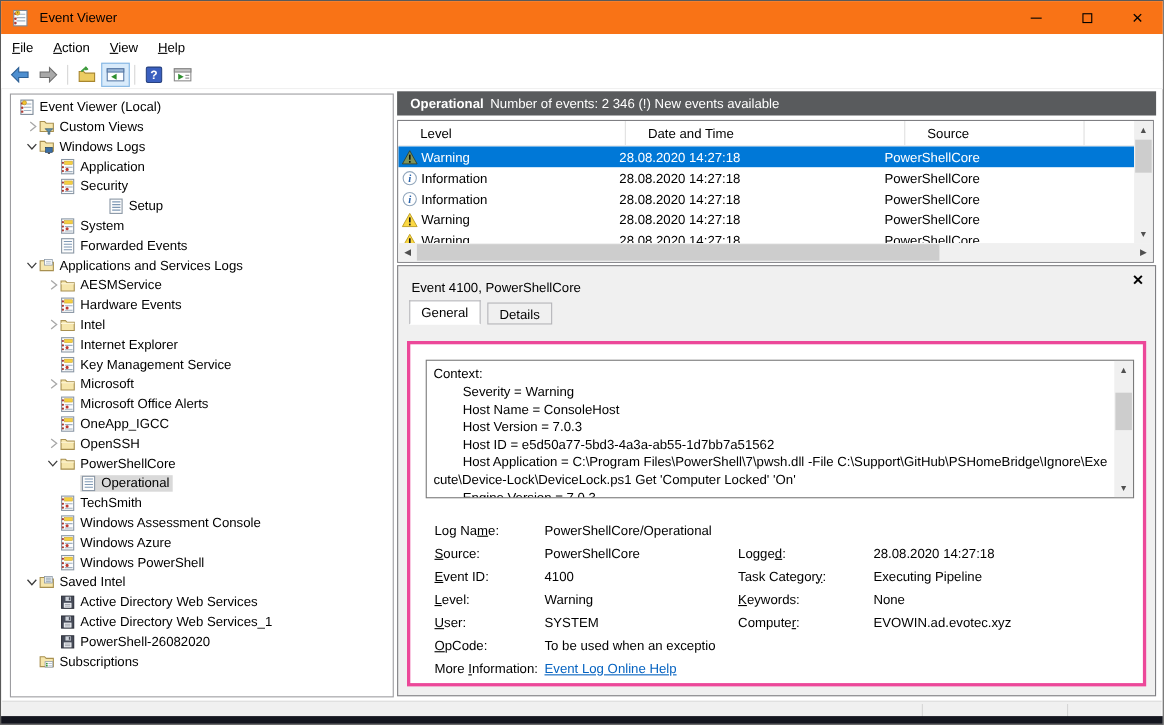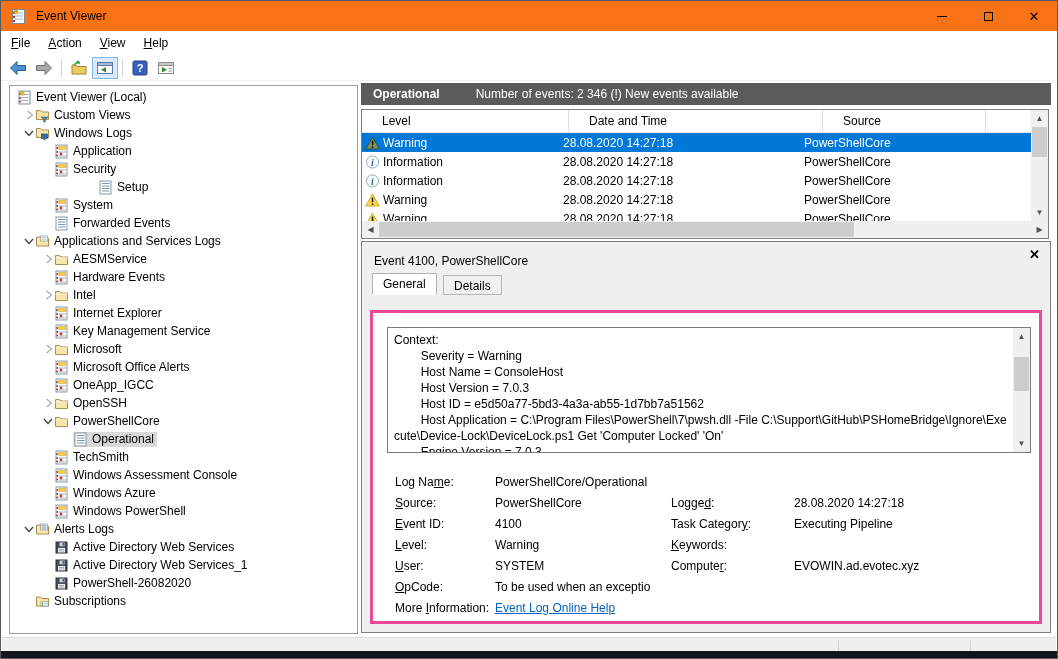--- a/index.html
+++ b/index.html
@@ -34,21 +34,21 @@
   
   .tree-panel { position:absolute; left:8px; top:84px; width:349px; height:549px; border:1px solid #9d9da1; background:#fff; overflow:hidden; padding-top:2px; }
   .tree-row { height:18px; display:flex; align-items:center; white-space:nowrap; }
   .tree-exp { width:12px; height:15px; display:inline-flex; align-items:center; justify-content:center; flex:none; }
   .tree-ico { width:16px; height:15px; display:inline-flex; align-items:center; flex:none; }
   .tree-label { padding:0 3px 1px 3px; }
   .tree-sel-wrap { display:inline-flex; align-items:center; background:#d9d9d9; }
 
   .list-header { position:absolute; left:360px; top:82px; width:690px; height:22px; background:#595b5d; color:#fff; display:flex; align-items:center; }
   .list-header .lh-title { font-weight:bold; margin-left:12px; }
-  .list-header .lh-status { margin-left:36px; }
+  .list-header .lh-status { margin-left:6px; }
 
   .table { position:absolute; left:360px; top:108px; width:688px; height:130px; border:1px solid #7f7f83; background:#fff; overflow:hidden; }
   .thead { display:flex; height:23px; border-bottom:1px solid #e8e8e8; background:#fff; }
   .th { border-right:1px solid #e0e0e0; padding:4px 0 0 7px;margin-left:13px; }
   .tbody { position:absolute; left:0; top:23px; width:669px; height:88px; overflow:hidden; }
   .tr { display:flex; height:19px; align-items:center; width:669px; }
   .tr.selected { background:#0078d7; color:#fff; }
   .td-level { width:194px; display:flex; align-items:center; padding-left:3px; }
   .td-level .lvl-ico { width:15px; height:14px; margin-right:3px; display:inline-flex; }
   .td-date { width:241px; padding-left:7px; }
@@ -592,21 +592,21 @@
         <span class="" style="display: inline-flex; align-items: center;">
           <span class="tree-ico">
             <svg width="15" height="15" viewBox="0 0 15 15">
               <path d="M1.5,12 V3 h4 l1.5,1.5 h6.5 v7.5 Z" fill="#f6e6ac" stroke="#a89050"></path>
               <rect x="5.5" y="2" width="7" height="6" fill="#e8ecef" stroke="#8a97a5" stroke-width="0.7"></rect>
               <line x1="6.8" y1="3.6" x2="11.2" y2="3.6" stroke="#7f93a5" stroke-width="0.7"></line>
               <line x1="6.8" y1="5.2" x2="11.2" y2="5.2" stroke="#7f93a5" stroke-width="0.7"></line>
               <line x1="6.8" y1="6.8" x2="11.2" y2="6.8" stroke="#7f93a5" stroke-width="0.7"></line>
             </svg>
           </span>
-          <span class="tree-label">Alerts Logs</span>
+          <span class="tree-label">Saved Intel</span>
         </span>
       </div>
       <div class="tree-row" style="padding-left: 32px;">
         <span class="tree-exp"></span>
         <span class="" style="display: inline-flex; align-items: center;">
           <span class="tree-ico">
             <svg width="15" height="15" viewBox="0 0 15 15">
               <rect x="2" y="2" width="11" height="11" fill="#474c59" stroke="#2e323c"></rect>
               <rect x="5.5" y="2.5" width="5" height="3.8" fill="#cdd2da"></rect>
               <rect x="8.6" y="3" width="1.3" height="2.6" fill="#474c59"></rect>
@@ -801,20 +801,21 @@
           <div class="frow">
             <div class="flabel"><u>E</u>vent ID:</div>
             <div class="fvalue">4100</div>
             <div class="flabel">Task Categor<u>y</u>:</div>
             <div class="fvalue">Executing Pipeline</div>
           </div>
           <div class="frow">
             <div class="flabel"><u>L</u>evel:</div>
             <div class="fvalue">Warning</div>
             <div class="flabel"><u>K</u>eywords:</div>
+            <div class="fvalue">None</div>
           </div>
           <div class="frow">
             <div class="flabel"><u>U</u>ser:</div>
             <div class="fvalue">SYSTEM</div>
             <div class="flabel">Compute<u>r</u>:</div>
             <div class="fvalue">EVOWIN.ad.evotec.xyz</div>
           </div>
           <div class="frow">
             <div class="flabel"><u>O</u>pCode:</div>
             <div class="fvalue clip">To be used when an exceptio</div>

